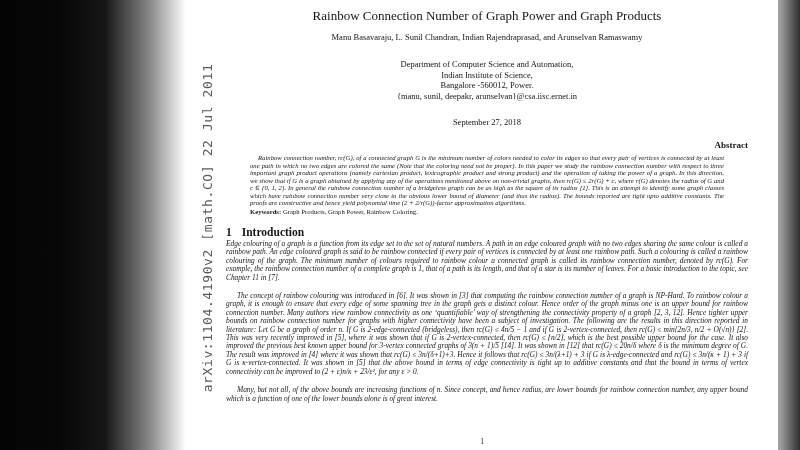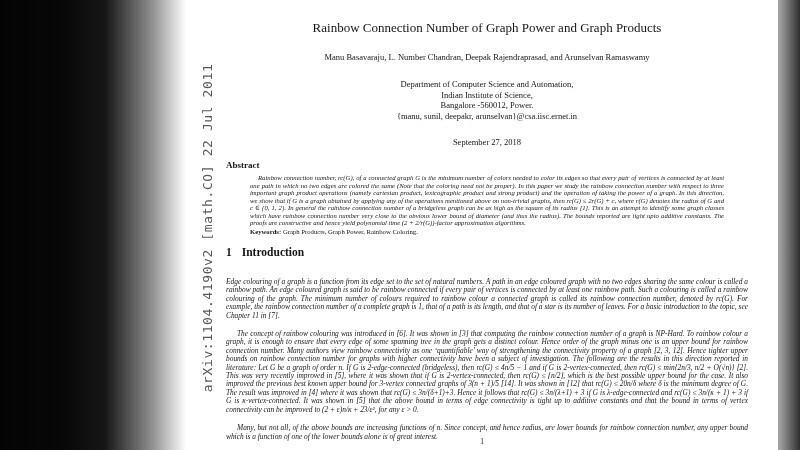--- a/index.html
+++ b/index.html
@@ -23,34 +23,34 @@
   .arxiv-stamp {
     position:absolute; left:207px; top:228px;
     transform: translate(-50%,-50%) rotate(-90deg);
     transform-origin:center;
     white-space:nowrap;
     font-family:"DejaVu Sans Mono", monospace;
     font-size:13px; letter-spacing:0.6px;
     color:#5a5a5a;
     z-index:2;
   }
-  .title { text-align:center; font-size:13px; line-height:16px; margin:16px; font-weight:normal; }
+  .title { text-align:center; font-size:13px; line-height:16px; margin:4px; font-weight:normal; }
   .authors { text-align:center; font-size:8.5px; line-height:11px; margin-top:8px; }
   .affiliation { text-align:center; font-size:8.5px; line-height:10.5px; margin-top:16px; }
   .date { text-align:center; font-size:8.5px; line-height:11px; margin-top:16px; }
-  .abstract-heading { text-align:left; font-size:9px; font-weight:bold; margin-top:12px; }
+  .abstract-heading { text-align:right; font-size:9px; font-weight:bold; margin-top:12px; }
   .abstract-body {
     margin:4px 24px 0 24px;
     font-size:6.7px; line-height:7.5px;
     text-align:justify;
   }
   .abstract-text { text-indent:8px; }
   .keywords { margin-top:1px; }
   .keywords .kw-label { font-weight:bold; }
-  .section-heading { font-size:11.5px; font-weight:bold; margin-top:11px; margin-bottom:20px; }
+  .section-heading { font-size:11.5px; font-weight:bold; margin-top:11px; margin-bottom:2px; }
   .section-heading .sec-num { margin-right:10px; }
   .body-par {
     margin:0; font-size:7.4px; line-height:8.4px;
     text-align:justify;
     font-style:italic;
   }
   .body-par + .body-par { margin-top:10px; text-indent:11px; }
   .page-number {
     position:absolute; bottom:4px; left:0; right:0;
     text-align:center; font-size:7.5px; color:#161616;
@@ -61,21 +61,21 @@
 <body>
 
 <div class="screen">
 
   <div class="arxiv-stamp">arXiv:1104.4190v2  [math.CO]  22 Jul 2011</div>
 
   <div class="page">
 
     <h1 class="title">Rainbow Connection Number of Graph Power and Graph Products</h1>
 
-    <div class="authors">Manu Basavaraju, L. Number Chandran, Deepak Rajendraprasad, and Arunselvan Ramaswamy</div>
+    <div class="authors">Manu Basavaraju, L. Sunil Chandran, Indian Rajendraprasad, and Arunselvan Ramaswamy</div>
 
     <div class="affiliation">
       <div>Department of Computer Science and Automation,</div>
       <div>Indian Institute of Science,</div>
       <div>Bangalore -560012, Power.</div>
       <div>{manu, sunil, deepakr, arunselvan}@csa.iisc.ernet.in</div>
     </div>
 
     <div class="date">September 27, 2018</div>
 

